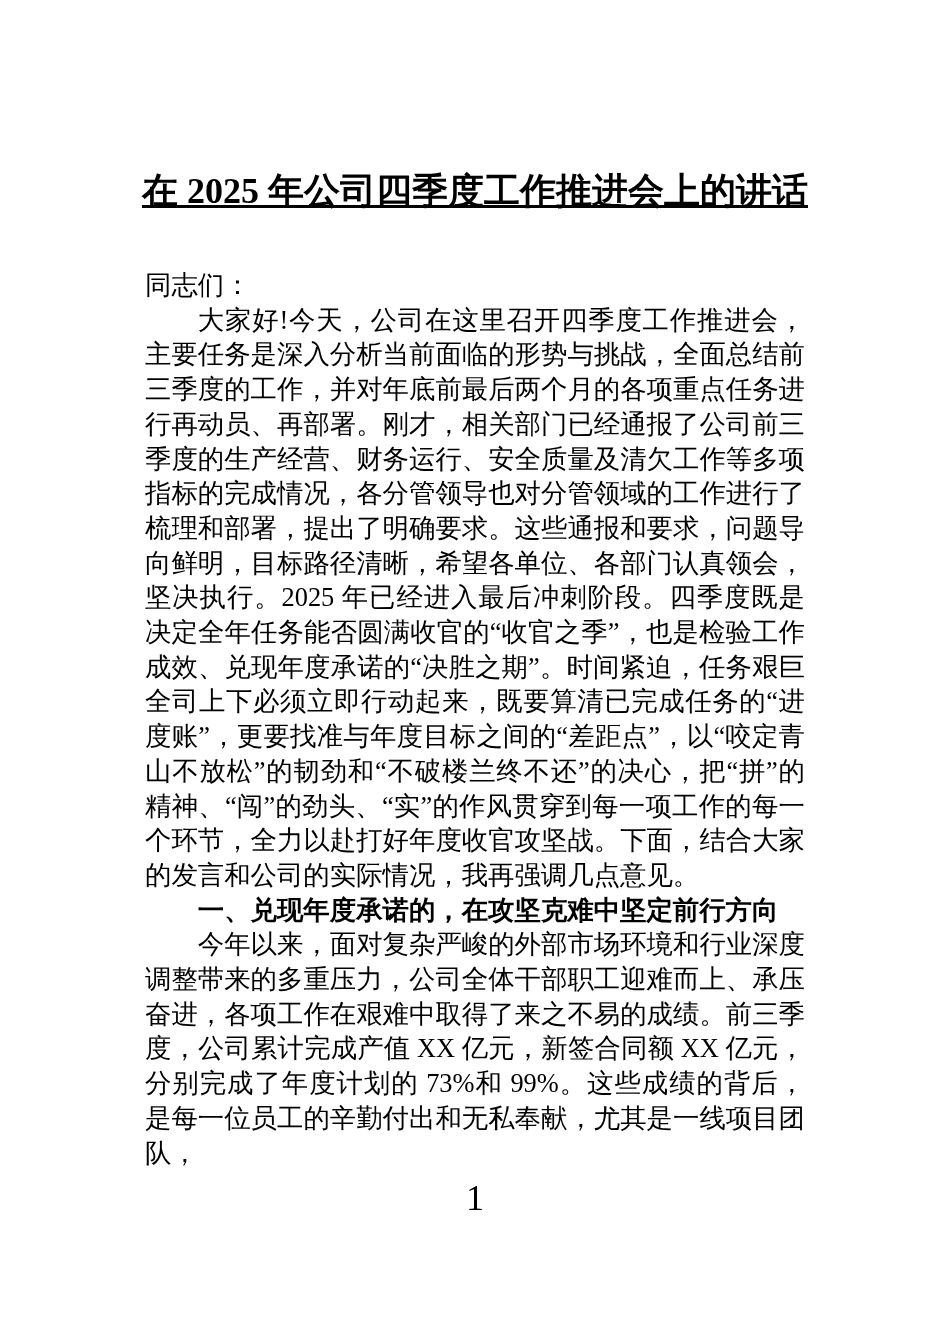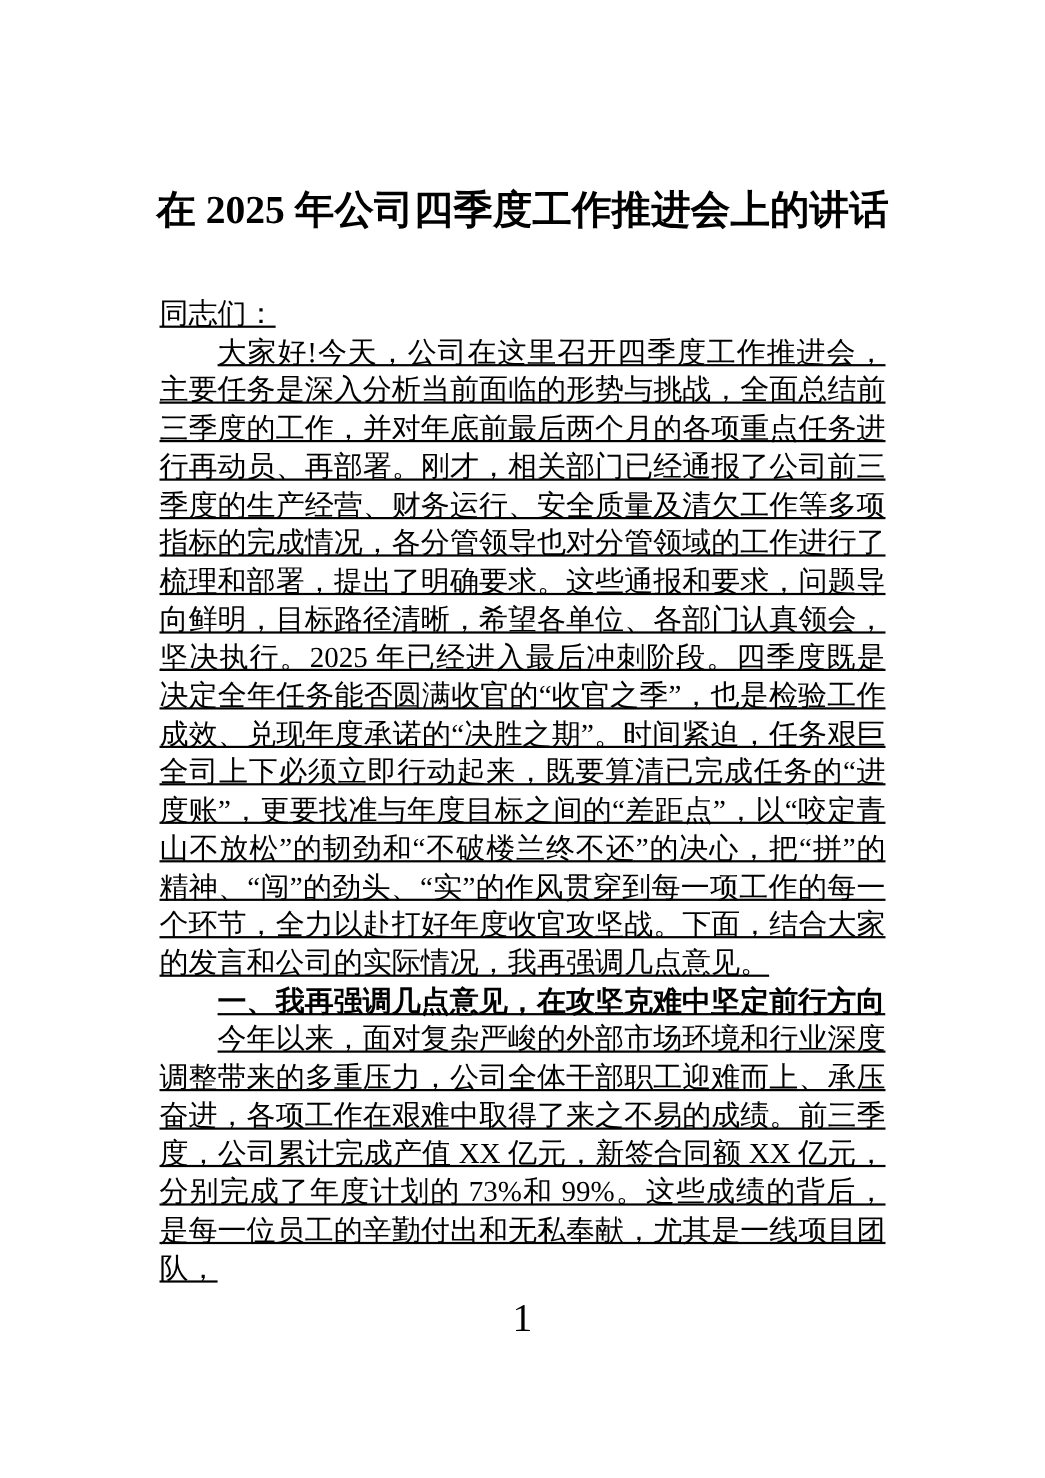--- a/index.html
+++ b/index.html
@@ -17,33 +17,33 @@
   }
   .doc-title {
     margin: 0;
     padding: 166px 40px 0 40px;
     text-align: center;
     font-family: "Liberation Serif", serif;
     font-size: 36px;
     line-height: 50px;
     font-weight: bold;
     color: #000000;
+    text-decoration: underline;
   }
   .doc-body {
     margin: 52px 145px 0 145px;
     font-family: "Liberation Serif", serif;
     font-size: 26.4px;
     line-height: 34.7px;
     text-align: justify;
     color: #000000;
   }
   .doc-body p {
     margin: 0;
     padding: 0;
-    text-decoration: underline;
   }
   .para-indent {
     text-indent: 2em;
   }
   .section-heading {
     font-weight: bold;
   }
   .page-number {
     position: absolute;
     left: 0;
@@ -62,21 +62,21 @@
 <div class="page">
 
   <h1 class="doc-title">在 2025 年公司四季度工作推进会上的讲话</h1>
 
   <div class="doc-body">
 
     <p class="salutation">同志们：</p>
 
     <p class="para-indent">大家好!今天，公司在这里召开四季度工作推进会，主要任务是深入分析当前面临的形势与挑战，全面总结前三季度的工作，并对年底前最后两个月的各项重点任务进行再动员、再部署。刚才，相关部门已经通报了公司前三季度的生产经营、财务运行、安全质量及清欠工作等多项指标的完成情况，各分管领导也对分管领域的工作进行了梳理和部署，提出了明确要求。这些通报和要求，问题导向鲜明，目标路径清晰，希望各单位、各部门认真领会，坚决执行。2025 年已经进入最后冲刺阶段。四季度既是决定全年任务能否圆满收官的“收官之季”，也是检验工作成效、兑现年度承诺的“决胜之期”。时间紧迫，任务艰巨全司上下必须立即行动起来，既要算清已完成任务的“进度账”，更要找准与年度目标之间的“差距点”，以“咬定青山不放松”的韧劲和“不破楼兰终不还”的决心，把“拼”的精神、“闯”的劲头、“实”的作风贯穿到每一项工作的每一个环节，全力以赴打好年度收官攻坚战。下面，结合大家的发言和公司的实际情况，我再强调几点意见。</p>
 
-    <p class="para-indent section-heading">一、我再强调几点意见，在攻坚克难中坚定前行方向</p>
+    <p class="para-indent section-heading">一、兑现年度承诺的，在攻坚克难中坚定前行方向</p>
 
     <p class="para-indent">今年以来，面对复杂严峻的外部市场环境和行业深度调整带来的多重压力，公司全体干部职工迎难而上、承压奋进，各项工作在艰难中取得了来之不易的成绩。前三季度，公司累计完成产值 XX 亿元，新签合同额 XX 亿元，分别完成了年度计划的 73%和 99%。这些成绩的背后，是每一位员工的辛勤付出和无私奉献，尤其是一线项目团队，</p>
 
   </div>
 
   <div class="page-number">1</div>
 
 </div>
 
 </body></html>

